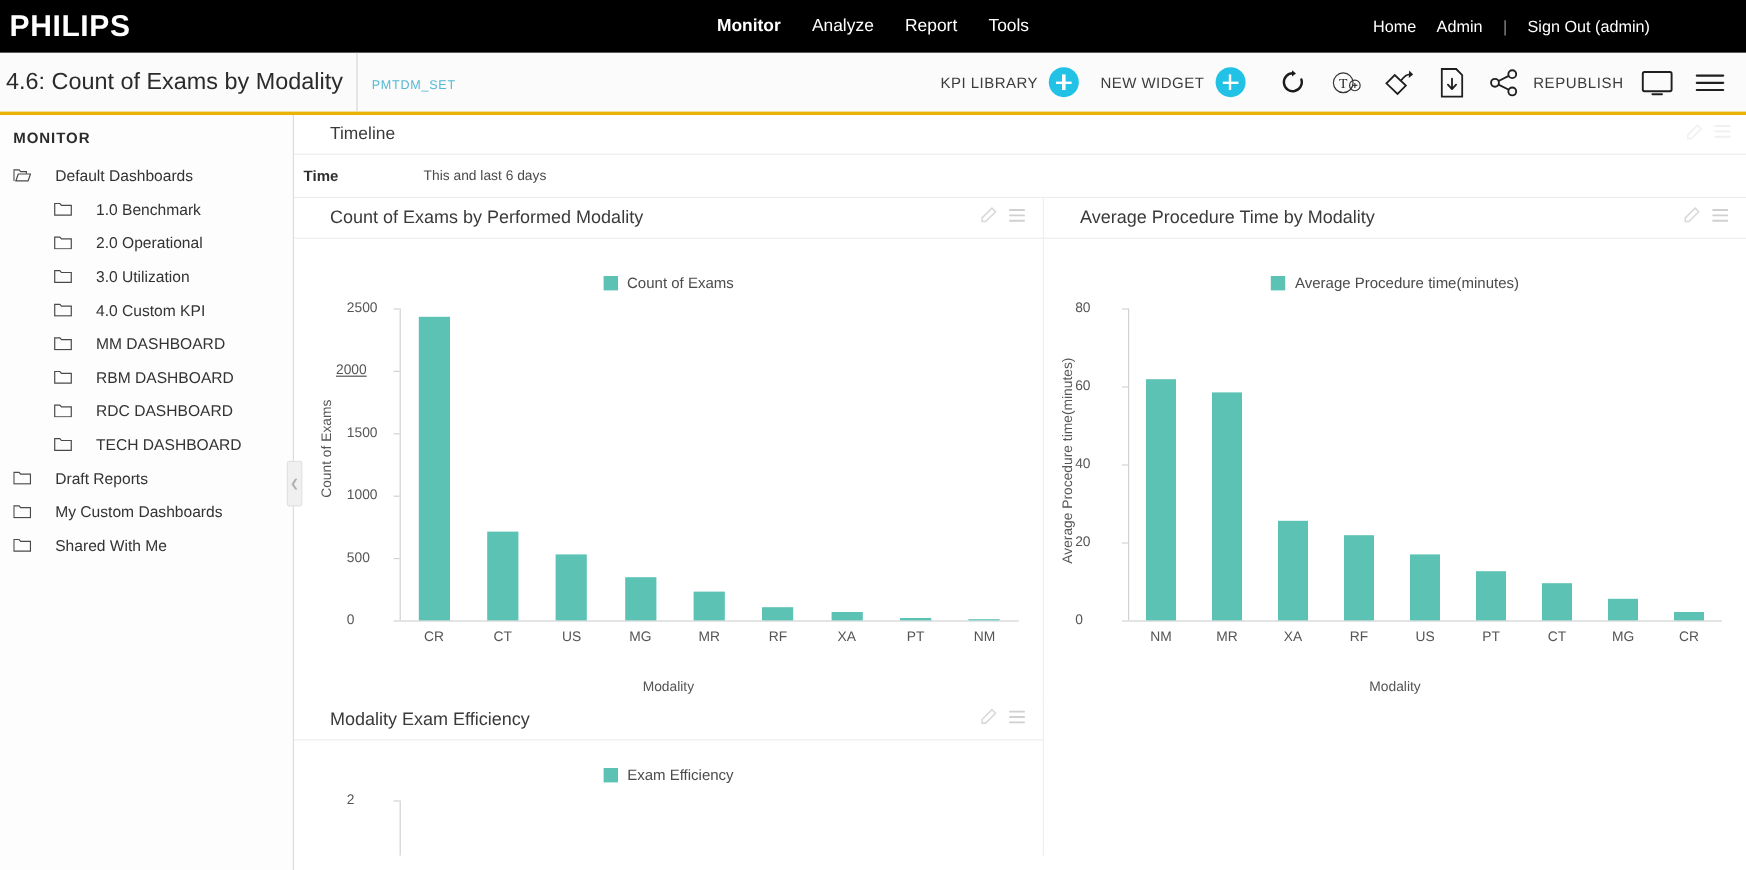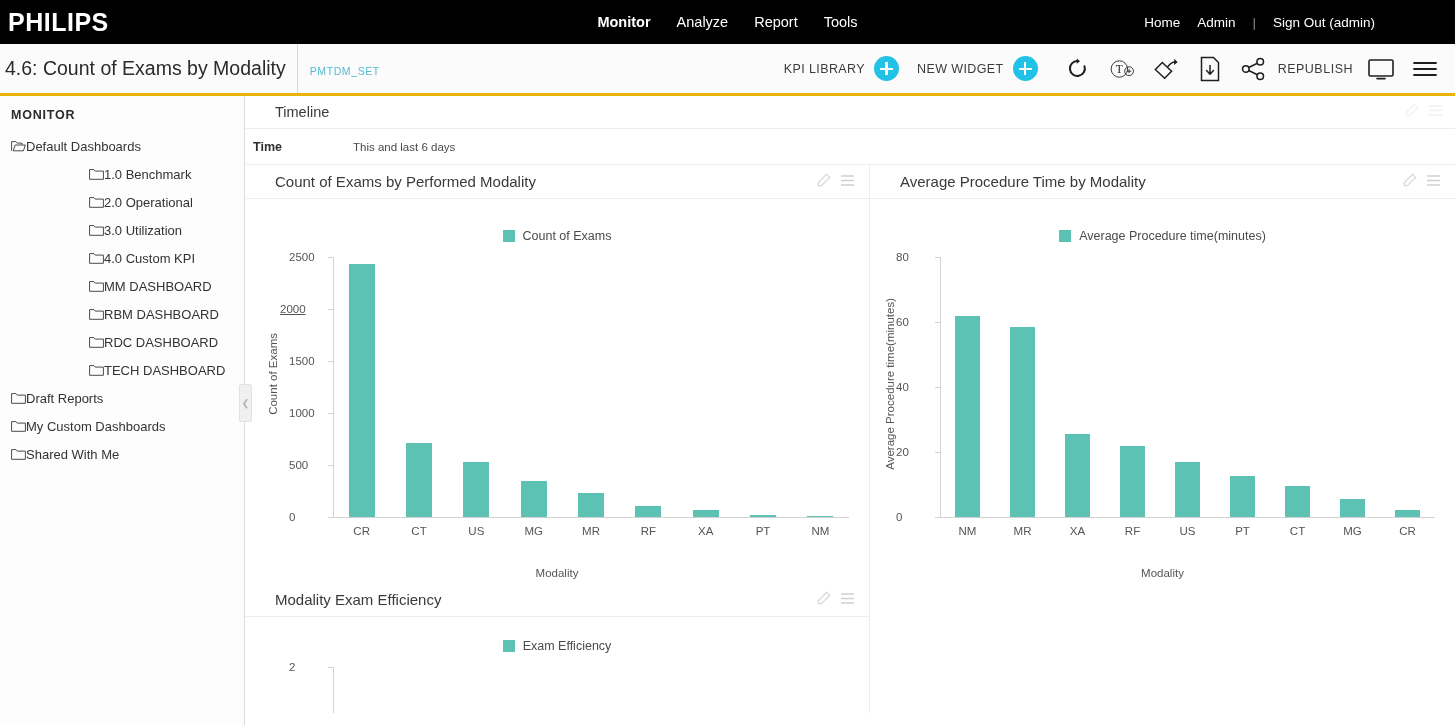--- a/index.html
+++ b/index.html
@@ -89,25 +89,25 @@
   .sidebar {
     width: 245px; flex: none; background: #fdfdfd;
     border-right: 1px solid #dcdcdc; padding-top: 12px;
     position: relative;
   }
   .sb-head {
     font-size: 12.5px; font-weight: bold; color: #2b2b2b;
     letter-spacing: 0.8px; padding: 0 0 10px 11px;
   }
   .sb-item {
-    display: flex; align-items: center; gap: 0;
+    display: flex; align-items: center; gap: 20px;
     height: 28px; font-size: 13px; color: #333333;
     cursor: pointer; padding-left: 11px;
   }
-  .sb-item.lvl2 { padding-left: 45px; margin-left: 44px; }
+  .sb-item.lvl2 { padding-left: 45px; }
   .folder {
     width: 15px; height: 12px; flex: none; position: relative;
   }
   .folder svg { display: block; }
   .collapse-handle {
     position: absolute; right: -8px; top: 288px;
     width: 13px; height: 38px; background: #f0f0f0;
     border: 1px solid #e2e2e2; border-radius: 2px;
     display: flex; align-items: center; justify-content: center;
     color: #b0b0b0; font-size: 9px; cursor: pointer; z-index: 5;

